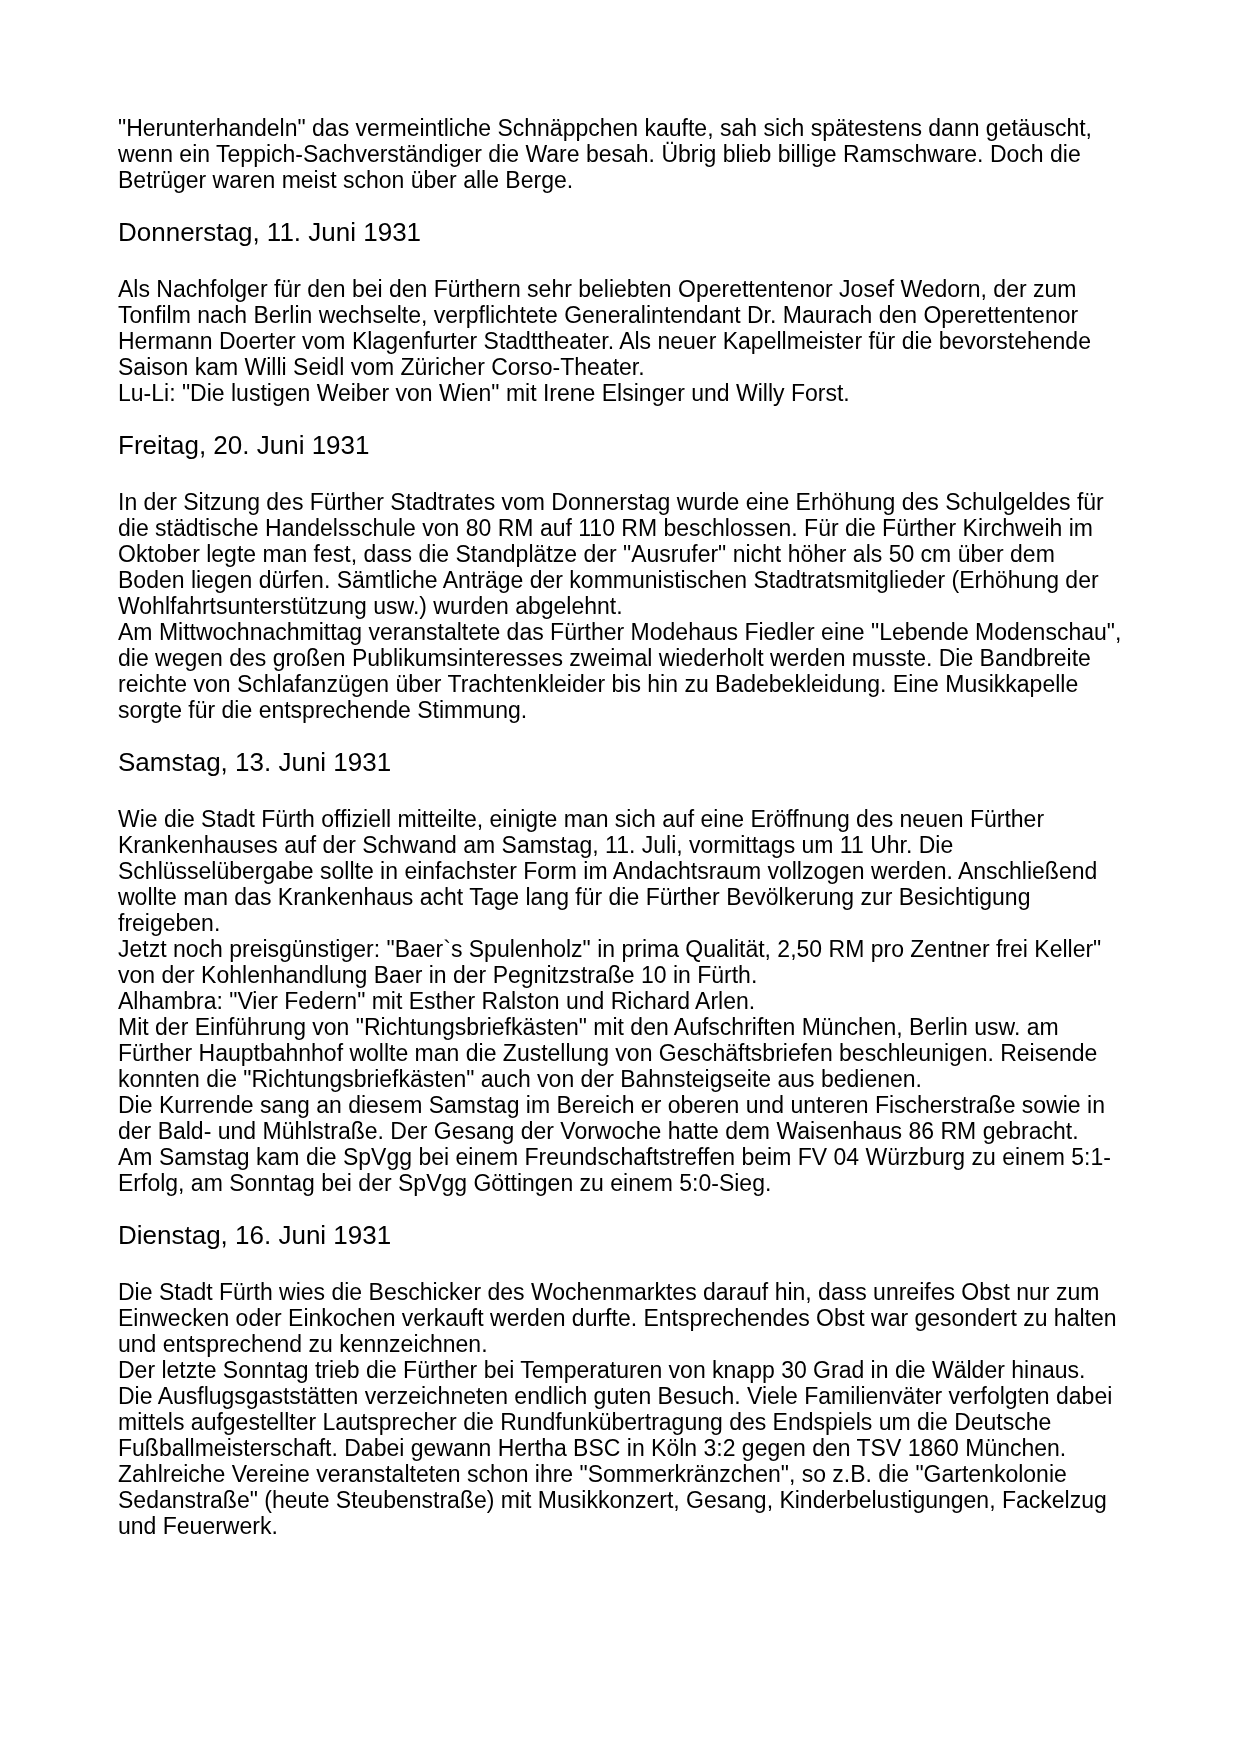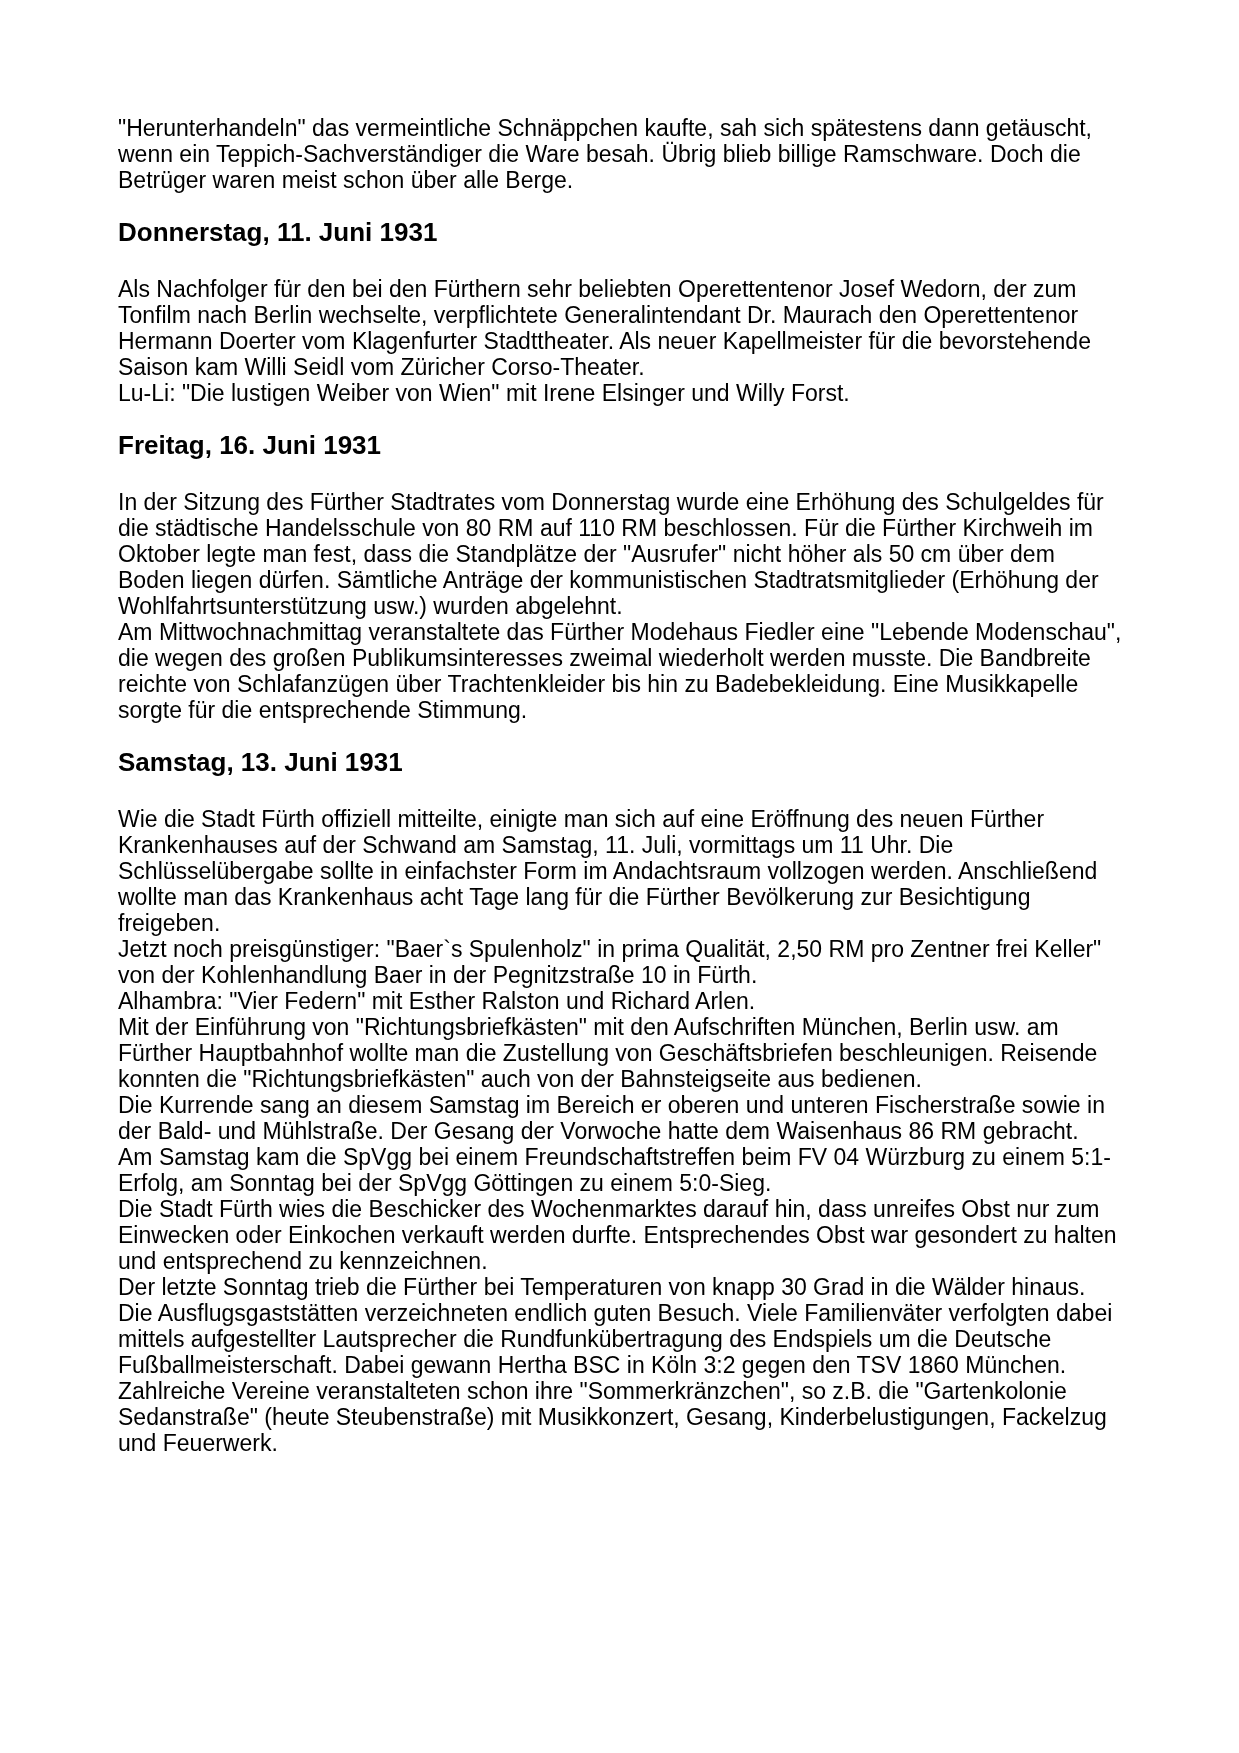--- a/index.html
+++ b/index.html
@@ -26,41 +26,41 @@
     margin: 0;
     font-size: 23px;
     line-height: 26px;
     white-space: pre;        
     letter-spacing: 0;
   }
   .date-heading {
     margin: 26px 0 31px 0;
     font-size: 26px;
     line-height: 26px;
-    font-weight: bold;
+    font-weight: normal;
     white-space: pre;
   }
 </style>
 </head>
 <body>
 
 <main class="page">
 
   <p class="body-text">"Herunterhandeln" das vermeintliche Schnäppchen kaufte, sah sich spätestens dann getäuscht,
 wenn ein Teppich-Sachverständiger die Ware besah. Übrig blieb billige Ramschware. Doch die
 Betrüger waren meist schon über alle Berge.</p>
 
   <h2 class="date-heading">Donnerstag, 11. Juni 1931</h2>
   <p class="body-text">Als Nachfolger für den bei den Fürthern sehr beliebten Operettentenor Josef Wedorn, der zum
 Tonfilm nach Berlin wechselte, verpflichtete Generalintendant Dr. Maurach den Operettentenor
 Hermann Doerter vom Klagenfurter Stadttheater. Als neuer Kapellmeister für die bevorstehende
 Saison kam Willi Seidl vom Züricher Corso-Theater.
 Lu-Li: "Die lustigen Weiber von Wien" mit Irene Elsinger und Willy Forst.</p>
 
-  <h2 class="date-heading">Freitag, 16. Juni 1931</h2>
+  <h2 class="date-heading">Freitag, 20. Juni 1931</h2>
   <p class="body-text">In der Sitzung des Fürther Stadtrates vom Donnerstag wurde eine Erhöhung des Schulgeldes für
 die städtische Handelsschule von 80 RM auf 110 RM beschlossen. Für die Fürther Kirchweih im
 Oktober legte man fest, dass die Standplätze der "Ausrufer" nicht höher als 50 cm über dem
 Boden liegen dürfen. Sämtliche Anträge der kommunistischen Stadtratsmitglieder (Erhöhung der
 Wohlfahrtsunterstützung usw.) wurden abgelehnt.
 Am Mittwochnachmittag veranstaltete das Fürther Modehaus Fiedler eine "Lebende Modenschau",
 die wegen des großen Publikumsinteresses zweimal wiederholt werden musste. Die Bandbreite
 reichte von Schlafanzügen über Trachtenkleider bis hin zu Badebekleidung. Eine Musikkapelle
 sorgte für die entsprechende Stimmung.</p>
 
@@ -75,20 +75,21 @@
 Alhambra: "Vier Federn" mit Esther Ralston und Richard Arlen.</p>
 
   <p class="body-text">Mit der Einführung von "Richtungsbriefkästen" mit den Aufschriften München, Berlin usw. am
 Fürther Hauptbahnhof wollte man die Zustellung von Geschäftsbriefen beschleunigen. Reisende
 konnten die "Richtungsbriefkästen" auch von der Bahnsteigseite aus bedienen.
 Die Kurrende sang an diesem Samstag im Bereich er oberen und unteren Fischerstraße sowie in
 der Bald- und Mühlstraße. Der Gesang der Vorwoche hatte dem Waisenhaus 86 RM gebracht.
 Am Samstag kam die SpVgg bei einem Freundschaftstreffen beim FV 04 Würzburg zu einem 5:1-
 Erfolg, am Sonntag bei der SpVgg Göttingen zu einem 5:0-Sieg.</p>
 
+  <h2 class="date-heading">Dienstag, 16. Juni 1931</h2>
   <p class="body-text">Die Stadt Fürth wies die Beschicker des Wochenmarktes darauf hin, dass unreifes Obst nur zum
 Einwecken oder Einkochen verkauft werden durfte. Entsprechendes Obst war gesondert zu halten
 und entsprechend zu kennzeichnen.
 Der letzte Sonntag trieb die Fürther bei Temperaturen von knapp 30 Grad in die Wälder hinaus.
 Die Ausflugsgaststätten verzeichneten endlich guten Besuch. Viele Familienväter verfolgten dabei
 mittels aufgestellter Lautsprecher die Rundfunkübertragung des Endspiels um die Deutsche
 Fußballmeisterschaft. Dabei gewann Hertha BSC in Köln 3:2 gegen den TSV 1860 München.
 Zahlreiche Vereine veranstalteten schon ihre "Sommerkränzchen", so z.B. die "Gartenkolonie
 Sedanstraße" (heute Steubenstraße) mit Musikkonzert, Gesang, Kinderbelustigungen, Fackelzug
 und Feuerwerk.</p>

